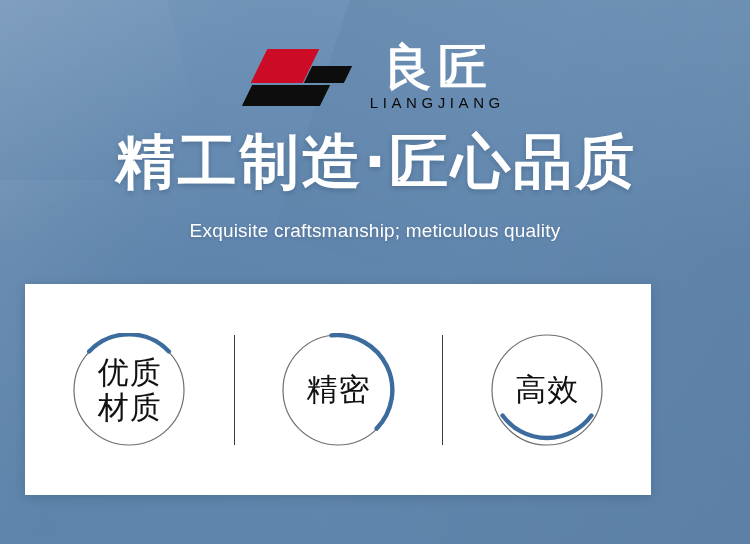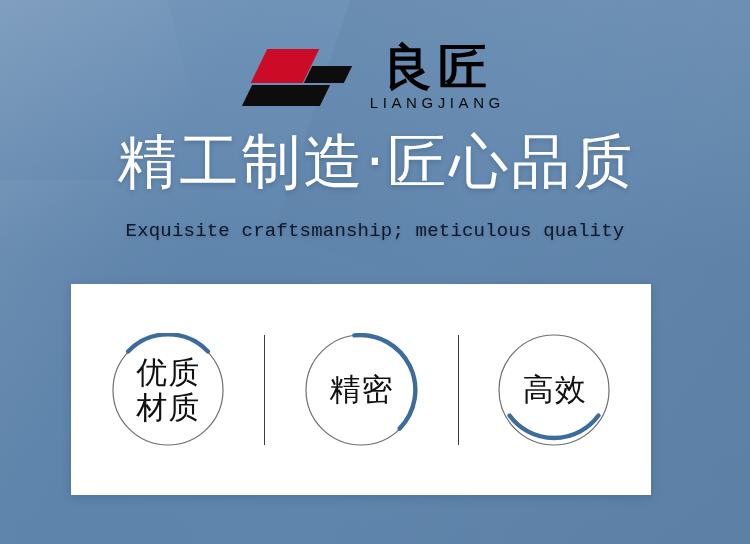--- a/index.html
+++ b/index.html
@@ -97,21 +97,21 @@
   .logo-word {
     display: flex;
     flex-direction: column;
     align-items: center;
   }
   .logo-cn {
     font-family: "DejaVu Sans", "Liberation Sans", sans-serif;
     font-size: 49px;
     line-height: 50px;
     font-weight: 700;
-    color: #000000;
+    color: #ffffff;
     letter-spacing: 6px;
     text-indent: 6px;
   }
   .logo-en {
     font-family: "Liberation Sans", sans-serif;
     font-size: 15px;
     line-height: 16px;
     font-weight: 400;
     color: #0b0b0b;
     letter-spacing: 4.6px;
@@ -121,52 +121,51 @@
 
   
   #headline {
     position: absolute;
     left: 0; right: 0;
     top: 128px;
     text-align: center;
     font-family: "DejaVu Sans", "Liberation Sans", sans-serif;
     font-size: 59px;
     line-height: 68px;
-    font-weight: 400;
+    font-weight: 700;
     color: #ffffff;
     letter-spacing: 3px;
     text-indent: 3px;
     text-shadow: 0 2px 5px rgba(30,55,85,0.30);
     white-space: nowrap;
   }
   #subhead {
     position: absolute;
     left: 0; right: 0;
     top: 219px;
     text-align: center;
-    font-family: Liberation Mono, monospace;
+    font-family: Liberation Sans, sans-serif;
     font-size: 19px;
     line-height: 24px;
     font-weight: 400;
-    color: #0f172a;
+    color: #ffffff;
     letter-spacing: 0.2px;
     white-space: nowrap;
     text-shadow: 0 1px 3px rgba(30,55,85,0.25);
   }
 
   
   #card {
     position: absolute;
     left: 25px;
     top: 284px;
-    width: 580px;
+    width: 626px;
     height: 211px;
     background: #ffffff;
     box-shadow: 0 2px 9px rgba(24,45,72,0.22);
-    margin-left: 46px;
   }
   #badges {
     position: absolute;
     inset: 0;
     display: flex;
     align-items: center;
     justify-content: space-around;
   }
   .badge-cell {
     position: relative;

